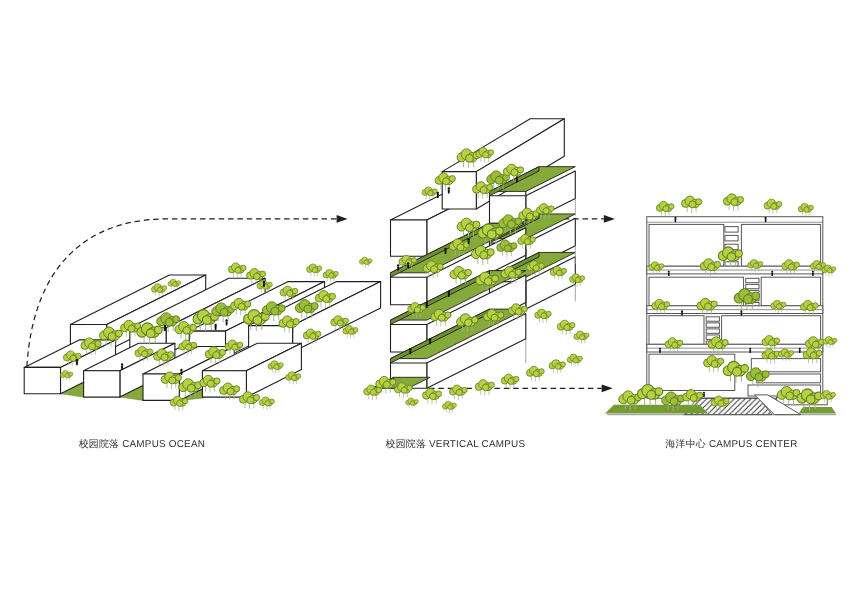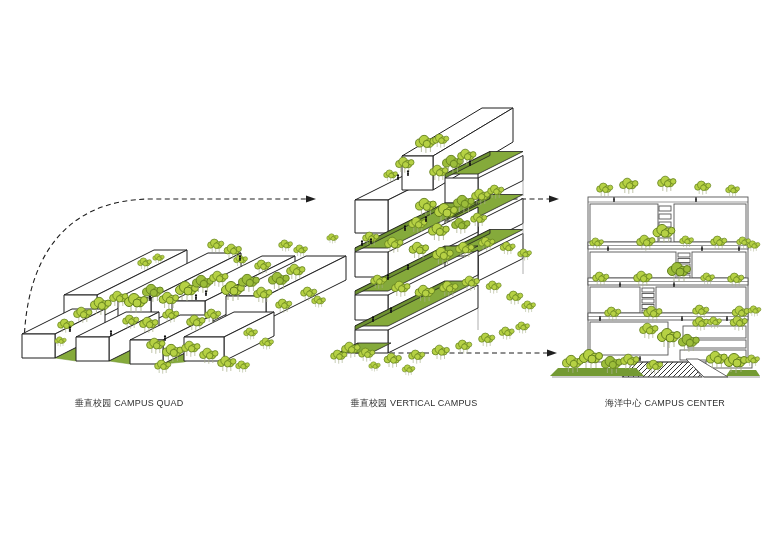--- a/index.html
+++ b/index.html
@@ -391,16 +391,16 @@
           <use href="#personSym" transform="translate(620,287) scale(0.85)"></use>
           <use href="#personSym" transform="translate(674,287) scale(0.85)"></use>
           <use href="#personSym" transform="translate(600,321) scale(0.85)"></use>
           <use href="#personSym" transform="translate(682,321) scale(0.85)"></use>
           <use href="#personSym" transform="translate(727,321) scale(0.85)"></use>
           <use href="#personSym" transform="translate(640,361) scale(0.85)"></use>
         </g>
   </g>
 </svg>
 
-<div class="caption cap-left">垂直校园 CAMPUS QUAD</div>
-<div class="caption cap-mid">垂直校园 VERTICAL CAMPUS</div>
+<div class="caption cap-left">校园院落 CAMPUS OCEAN</div>
+<div class="caption cap-mid">校园院落 VERTICAL CAMPUS</div>
 <div class="caption cap-right">海洋中心 CAMPUS CENTER</div>
 </div>
 
 </body></html>

